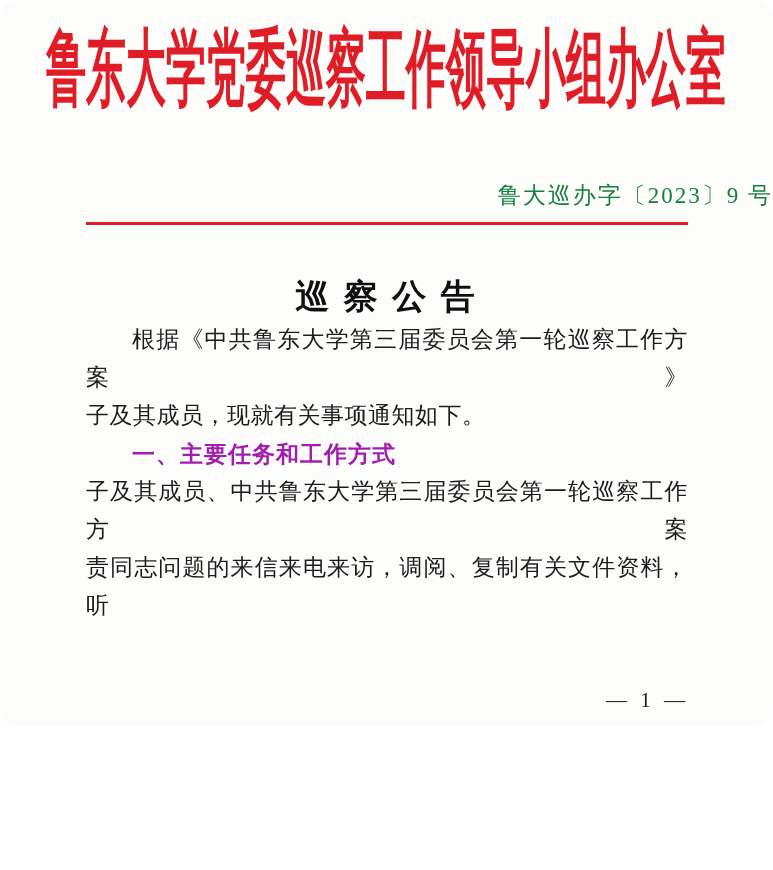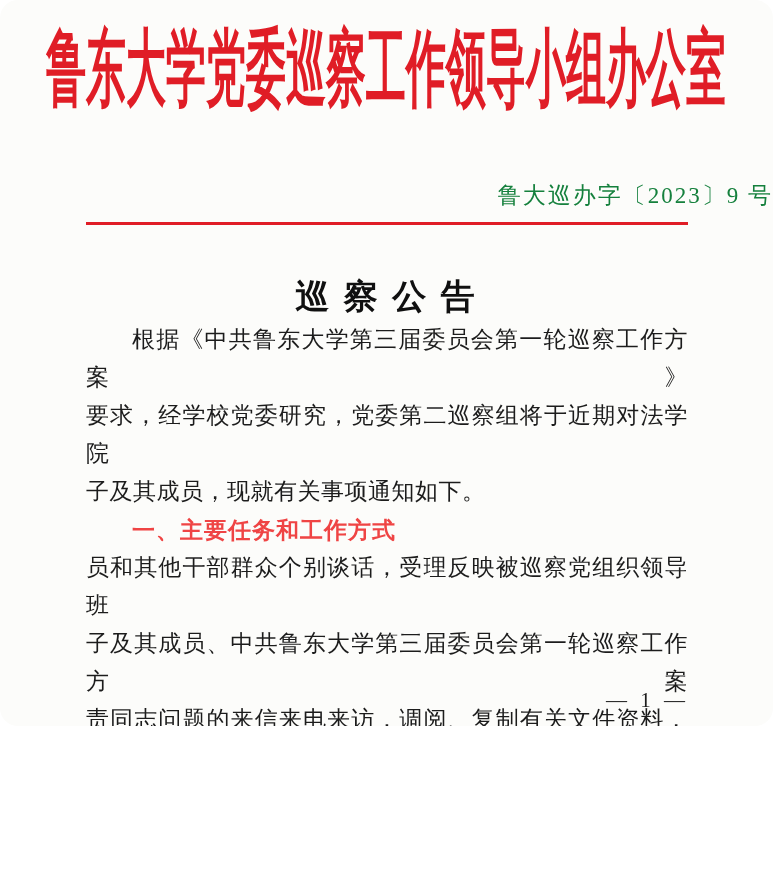--- a/index.html
+++ b/index.html
@@ -66,21 +66,21 @@
   .line{white-space:nowrap;}
   .indent{text-indent:46px;}
   .fill{
     white-space:normal;
     text-align:justify;
     text-align-last:justify;
   }
   .hei{
     font-family:"Liberation Sans", sans-serif;
     font-weight:bold;
-    color:#ef4444;
+    color:#a21caf;
     letter-spacing:1px;
   }
   .page-num{
     position:absolute;
     right:84px;bottom:13px;
     font-size:21px;
     letter-spacing:4px;
     color:#1c1c1c;
   }
 </style>
@@ -92,24 +92,22 @@
   <div class="letterhead">鲁东大学党委巡察工作领导小组办公室</div>
 
   <div class="doc-number">鲁大巡办字〔2023〕9 号</div>
 
   <div class="red-line"></div>
 
   <div class="doc-title">巡 察 公 告</div>
 
   <div class="body-text">
     <div class="line indent fill">根据《中共鲁东大学第三届委员会第一轮巡察工作方案》</div>
-    <div class="line fill">要求，经学校党委研究，党委第二巡察组将于近期对法学院</div>
     <div class="line">子及其成员，现就有关事项通知如下。</div>
     <div class="line indent hei">一、主要任务和工作方式</div>
-    <div class="line fill">员和其他干部群众个别谈话，受理反映被巡察党组织领导班</div>
     <div class="line fill">子及其成员、中共鲁东大学第三届委员会第一轮巡察工作方案</div>
     <div class="line fill">责同志问题的来信来电来访，调阅、复制有关文件资料，听</div>
 
   </div>
 
   <div class="page-num">— 1 —</div>
 
 </div>
 
 </body></html>

